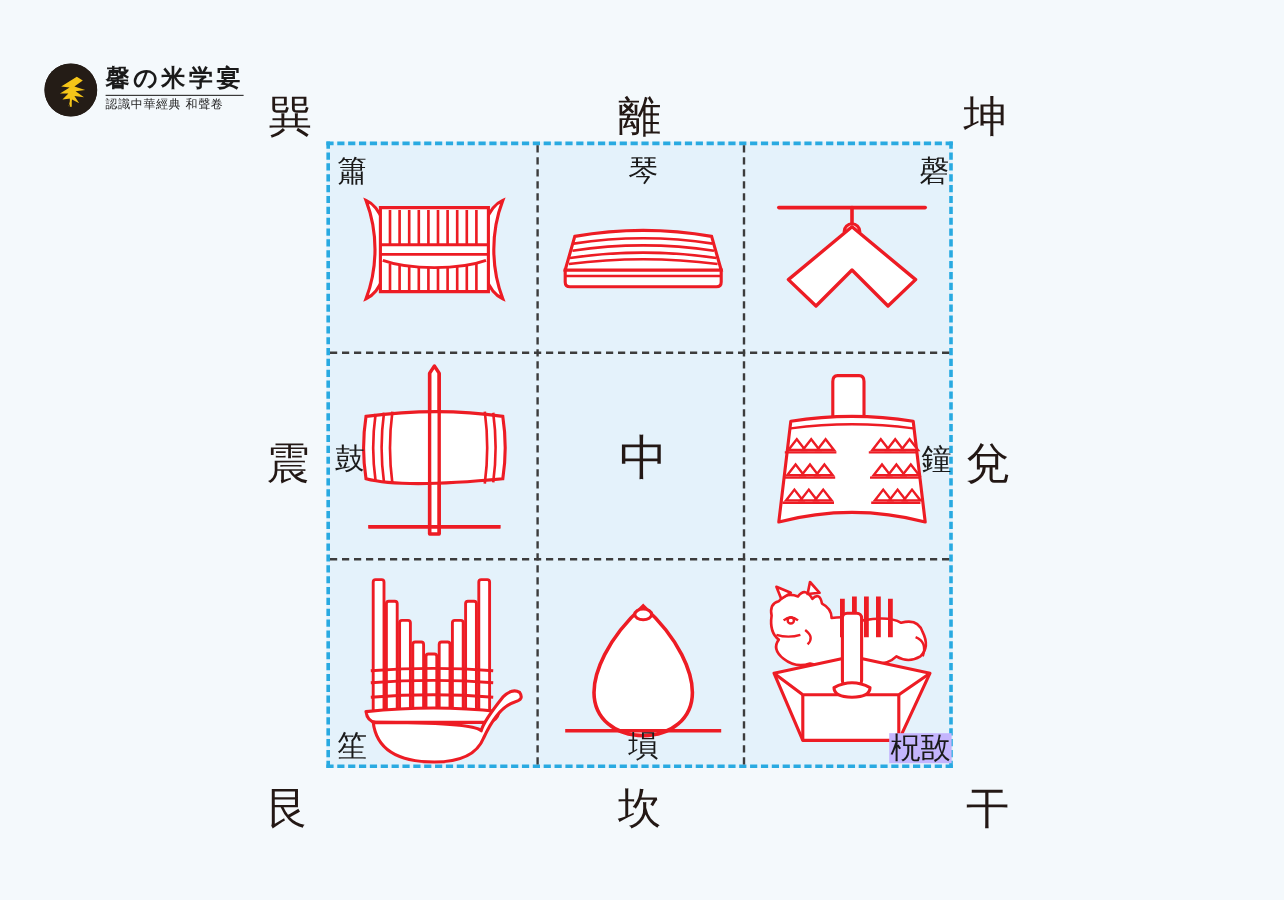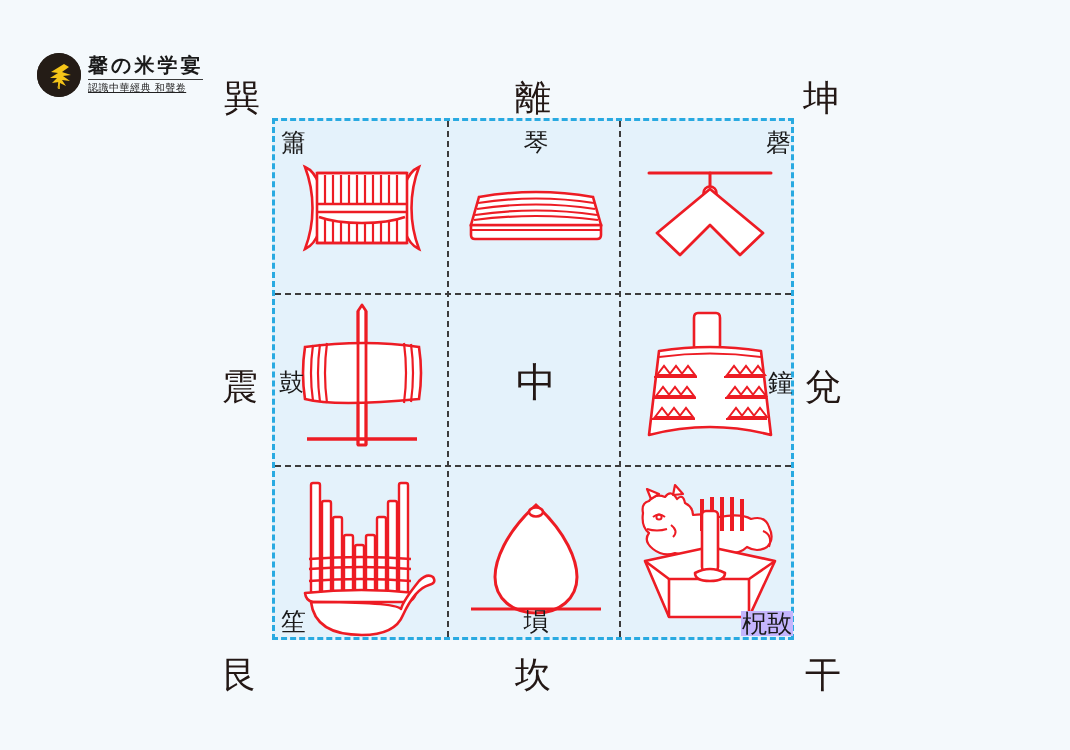--- a/index.html
+++ b/index.html
@@ -23,21 +23,21 @@
   #logo-text{margin-left:7px;}
   #logo-title{
     font-size:20px;color:#1a1a1a;letter-spacing:3px;
     font-family:"DejaVu Serif","Liberation Serif",serif;
     font-weight:600;line-height:23px;white-space:nowrap;
   }
   #logo-rule{height:1px;background:#3a3a3a;margin:2px 0 2px 0;}
   #logo-sub{
     font-size:10px;color:#222;letter-spacing:0.5px;
     font-family:"DejaVu Serif","Liberation Serif",serif;
-    line-height:12px;white-space:nowrap;text-decoration:underline;
+    line-height:12px;white-space:nowrap;
   }
 
   
   #grid{
     position:absolute;left:272px;top:118px;
     width:522px;height:522px;
     background:#e4f2fb;
     border:3px dashed #29aae1;
     box-sizing:border-box;
   }

